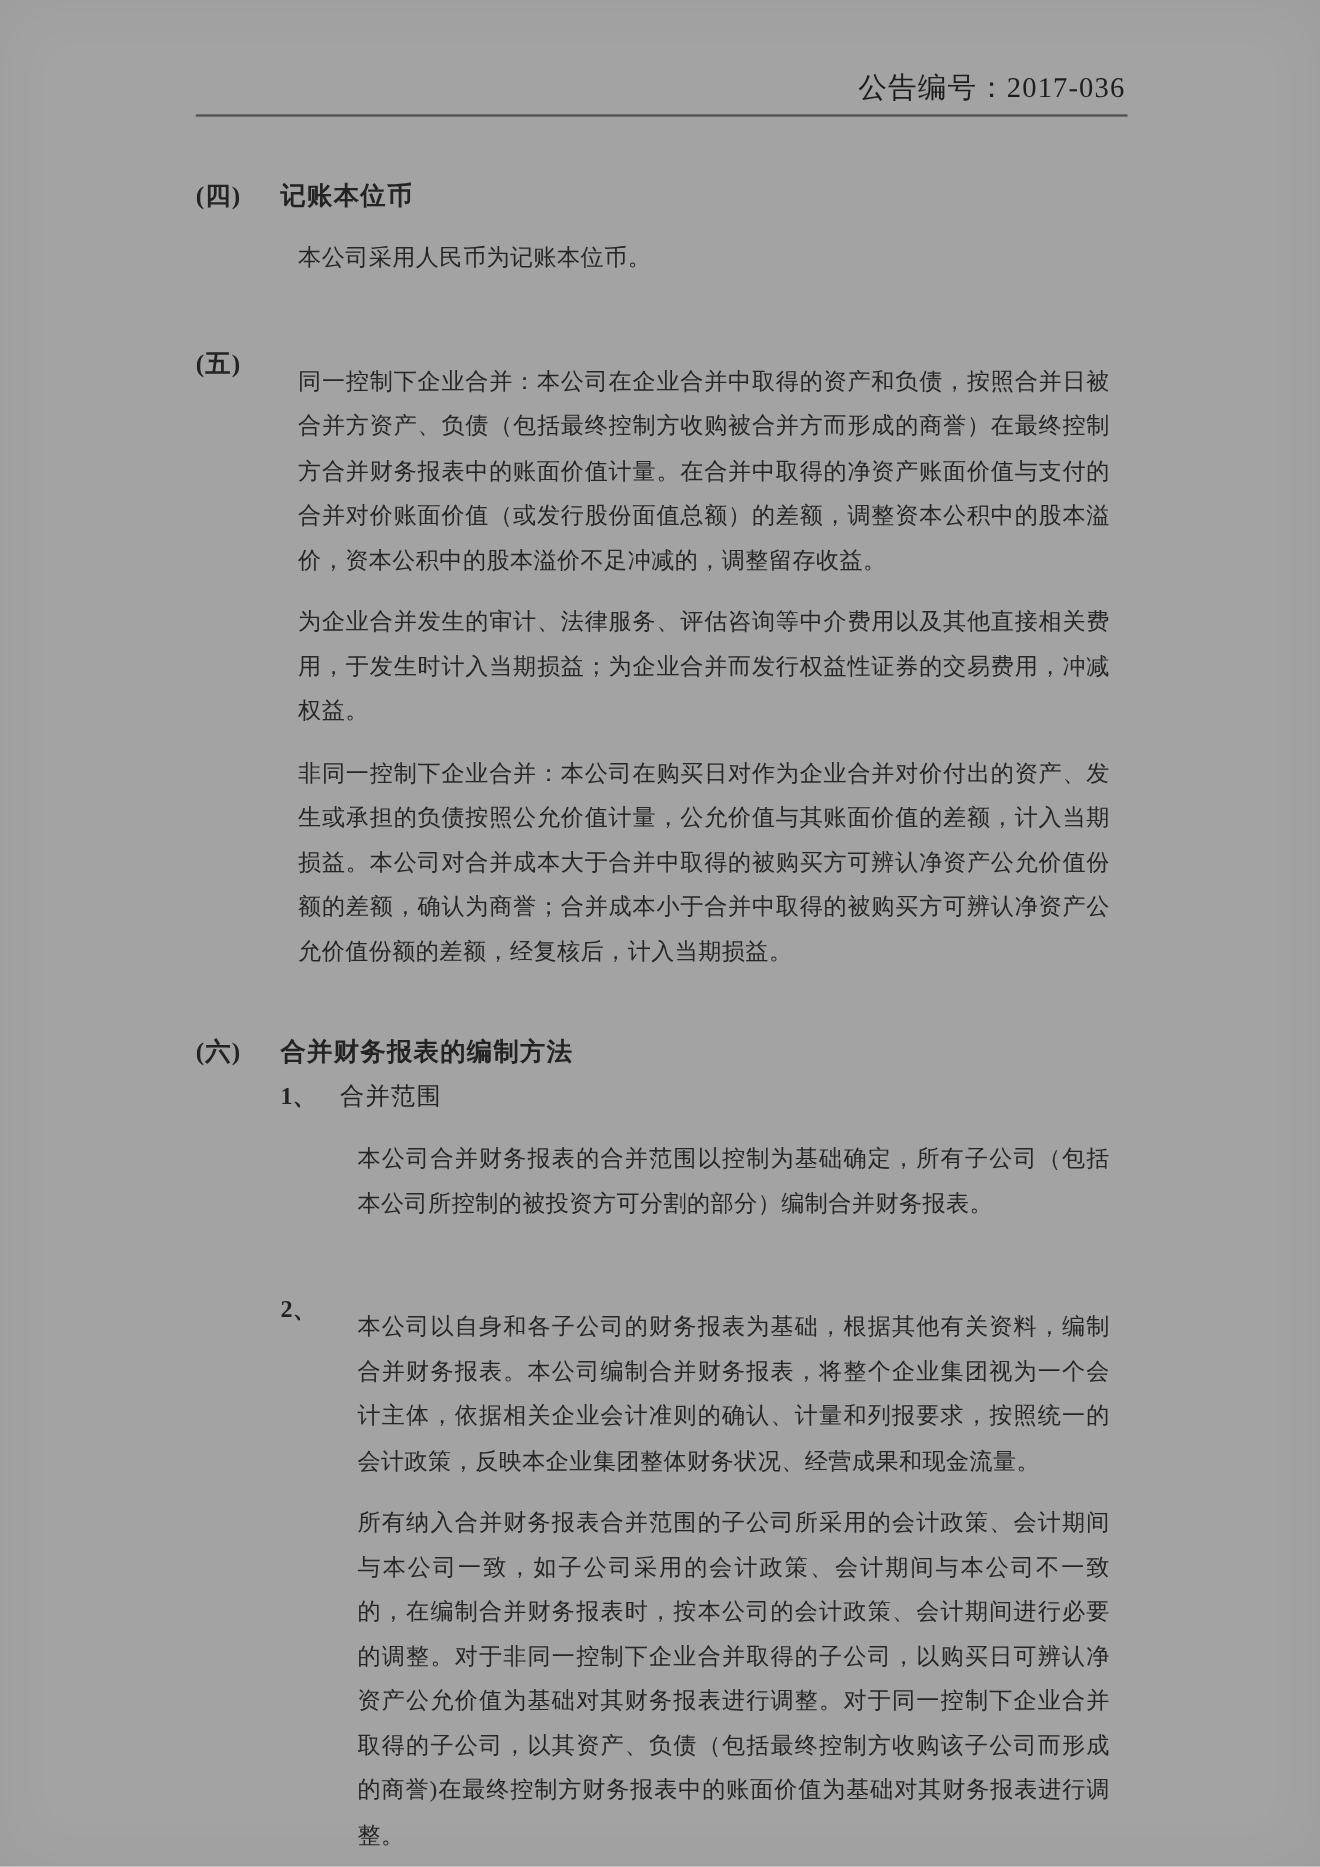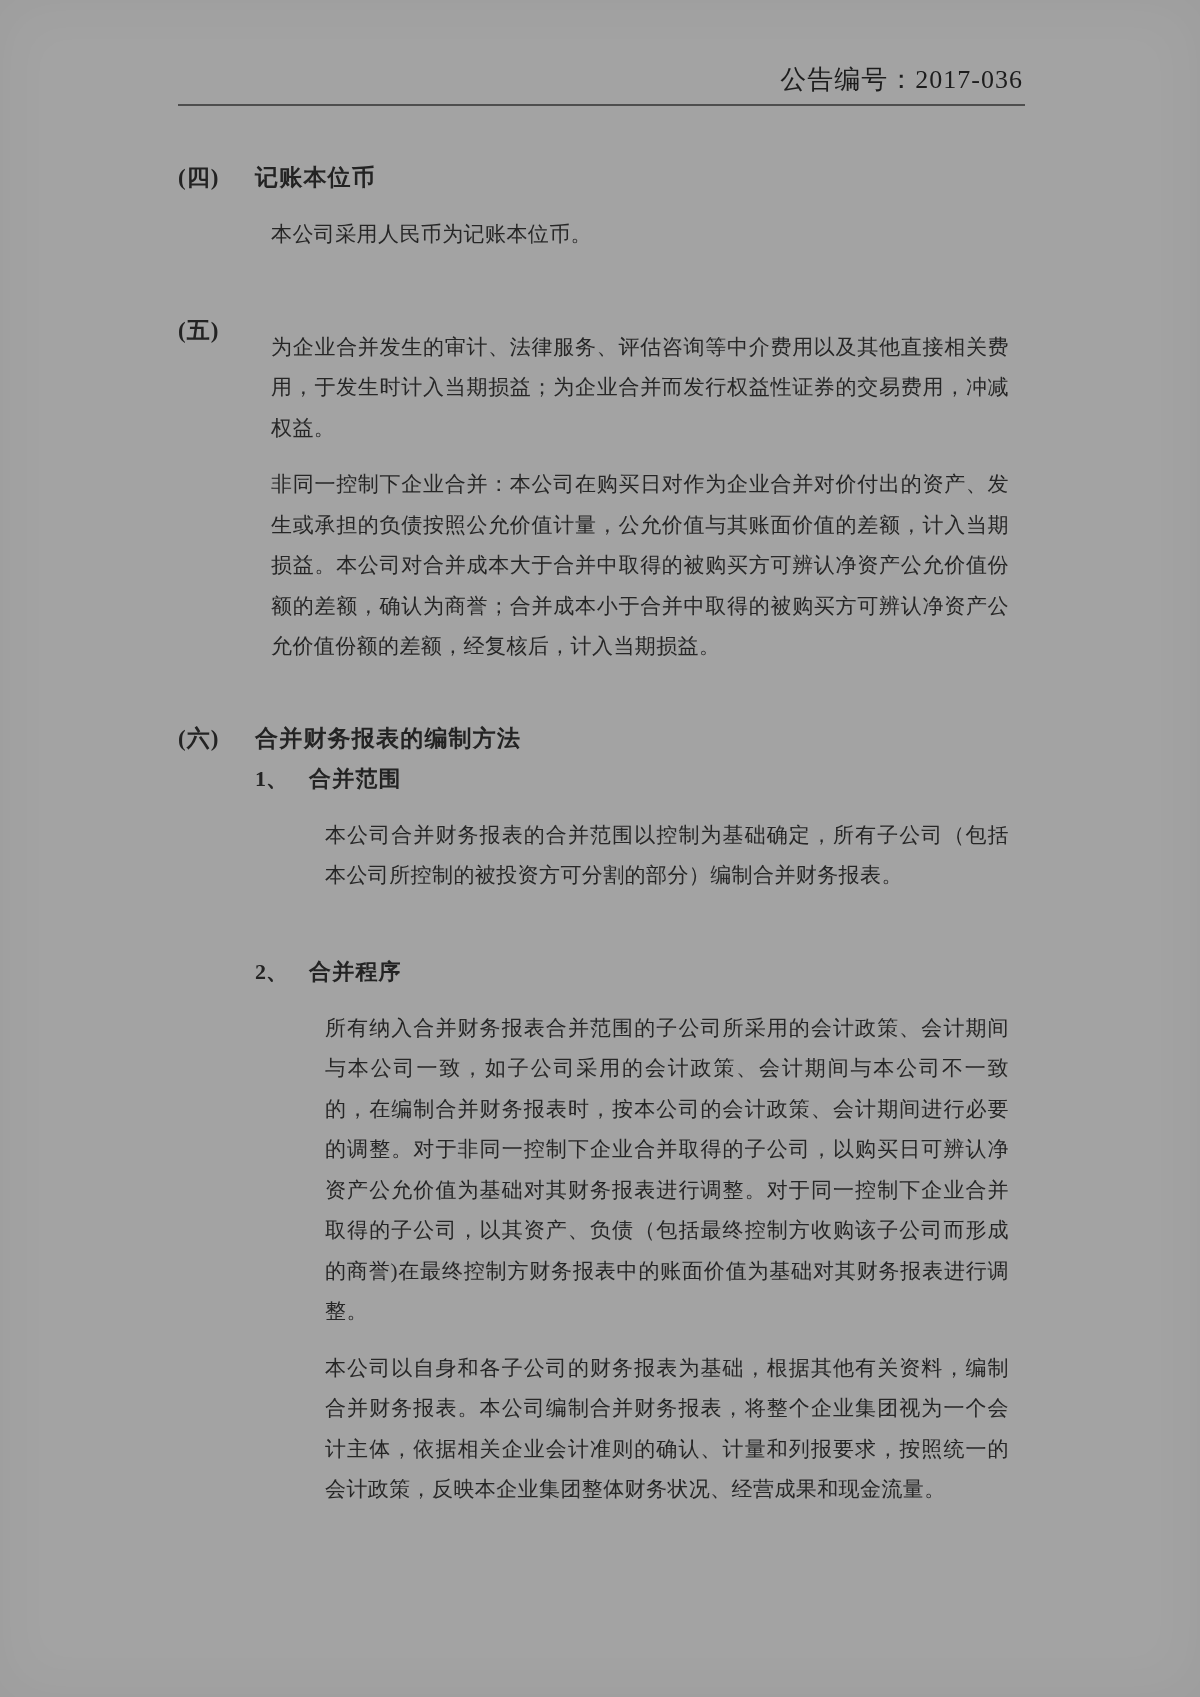--- a/index.html
+++ b/index.html
@@ -101,21 +101,21 @@
     font-weight: bold;
   }
   .subsec-content {
     flex: 1 1 auto;
     width: 716px;
   }
   .subsec-title {
     margin: 0;
     font-size: 22px;
     line-height: 40px;
-    font-weight: bold;
+    font-weight: normal;
     letter-spacing: 1.2px;
   }
   .subsec-2 { margin-top: 40px; }
 </style>
 </head>
 <body>
 
 <div class="page">
 
   <div class="doc-header">
@@ -129,20 +129,21 @@
       <div class="sec-num">(四)</div>
       <div class="sec-content">
         <h2 class="sec-title">记账本位币</h2>
         <p class="para">本公司采用人民币为记账本位币。</p>
       </div>
     </div>
 
     <div class="sec-row sec-5">
       <div class="sec-num">(五)</div>
       <div class="sec-content">
+        <p class="para">同一控制下企业合并：本公司在企业合并中取得的资产和负债，按照合并日被合并方资产、负债（包括最终控制方收购被合并方而形成的商誉）在最终控制方合并财务报表中的账面价值计量。在合并中取得的净资产账面价值与支付的合并对价账面价值（或发行股份面值总额）的差额，调整资本公积中的股本溢价，资本公积中的股本溢价不足冲减的，调整留存收益。</p>
         <p class="para">为企业合并发生的审计、法律服务、评估咨询等中介费用以及其他直接相关费用，于发生时计入当期损益；为企业合并而发行权益性证券的交易费用，冲减权益。</p>
         <p class="para">非同一控制下企业合并：本公司在购买日对作为企业合并对价付出的资产、发生或承担的负债按照公允价值计量，公允价值与其账面价值的差额，计入当期损益。本公司对合并成本大于合并中取得的被购买方可辨认净资产公允价值份额的差额，确认为商誉；合并成本小于合并中取得的被购买方可辨认净资产公允价值份额的差额，经复核后，计入当期损益。</p>
       </div>
     </div>
 
     <div class="sec-row sec-6">
       <div class="sec-num">(六)</div>
       <div class="sec-content">
         <h2 class="sec-title">合并财务报表的编制方法</h2>
 
@@ -150,23 +151,22 @@
           <div class="subsec-num">1、</div>
           <div class="subsec-content">
             <h3 class="subsec-title">合并范围</h3>
             <p class="para">本公司合并财务报表的合并范围以控制为基础确定，所有子公司（包括本公司所控制的被投资方可分割的部分）编制合并财务报表。</p>
           </div>
         </div>
 
         <div class="subsec-row subsec-2">
           <div class="subsec-num">2、</div>
           <div class="subsec-content">
-            <h3 class="subsec-title">合并程序</h3>
+            <p class="para">本公司以自身和各子公司的财务报表为基础，根据其他有关资料，编制合并财务报表。本公司编制合并财务报表，将整个企业集团视为一个会计主体，依据相关企业会计准则的确认、计量和列报要求，按照统一的会计政策，反映本企业集团整体财务状况、经营成果和现金流量。</p>
             <p class="para">所有纳入合并财务报表合并范围的子公司所采用的会计政策、会计期间与本公司一致，如子公司采用的会计政策、会计期间与本公司不一致的，在编制合并财务报表时，按本公司的会计政策、会计期间进行必要的调整。对于非同一控制下企业合并取得的子公司，以购买日可辨认净资产公允价值为基础对其财务报表进行调整。对于同一控制下企业合并取得的子公司，以其资产、负债（包括最终控制方收购该子公司而形成的商誉)在最终控制方财务报表中的账面价值为基础对其财务报表进行调整。</p>
-            <p class="para">本公司以自身和各子公司的财务报表为基础，根据其他有关资料，编制合并财务报表。本公司编制合并财务报表，将整个企业集团视为一个会计主体，依据相关企业会计准则的确认、计量和列报要求，按照统一的会计政策，反映本企业集团整体财务状况、经营成果和现金流量。</p>
           </div>
         </div>
 
       </div>
     </div>
 
   </div>
 </div>
 
 </body></html>

